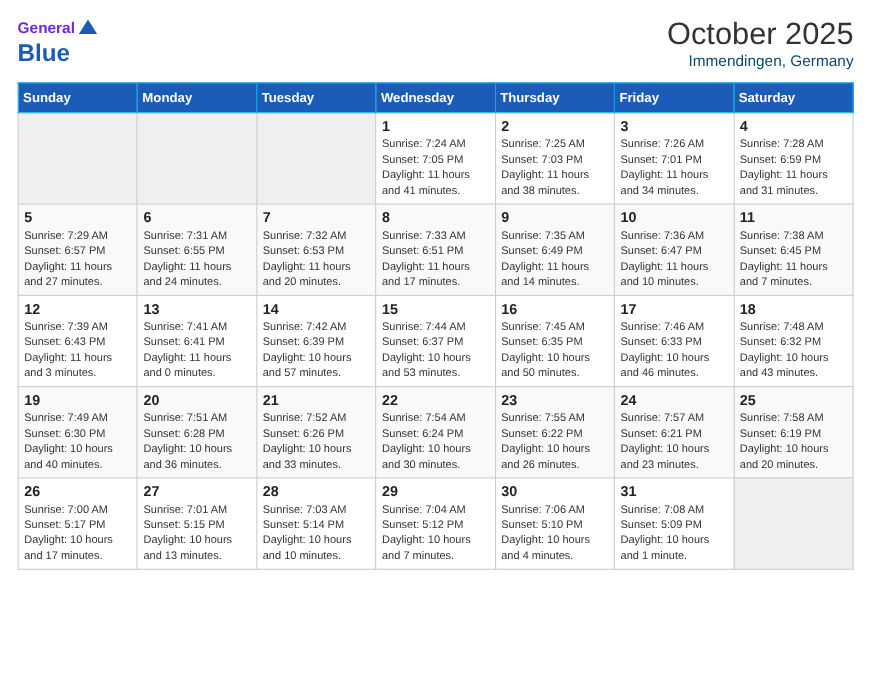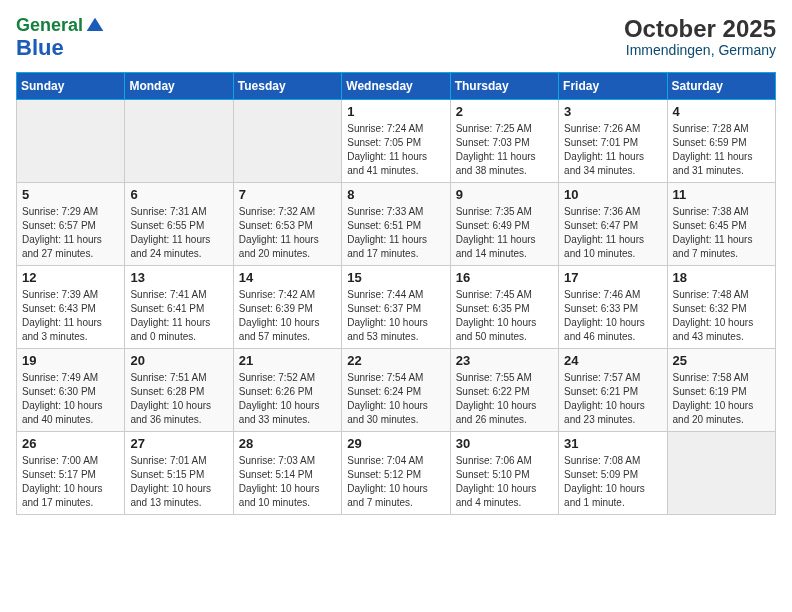--- a/index.html
+++ b/index.html
@@ -19,40 +19,40 @@
     .logo {
       display: flex;
       align-items: center;
     }
     .logo-text {
       display: flex;
       flex-direction: column;
       line-height: 1.1;
     }
     .logo-general {
-      font-size: 18px;
+      font-size: 14px;
       font-weight: bold;
-      color: #15803d;
+      color: #6d28d9;
     }
     .logo-blue {
       font-size: 22px;
       font-weight: bold;
       color: #1a5cb8;
     }
     .logo-icon {
       width: 20px;
       height: 20px;
       margin-left: 2px;
     }
     .title-block {
       text-align: right;
     }
     .month-title {
-      font-size: 24px;
-      font-weight: bold;
+      font-size: 28px;
+      font-weight: normal;
       color: #333;
       line-height: 1.1;
     }
     .location {
       font-size: 14px;
       color: #0c4a6e;
     }
     .calendar {
       width: 100%;
       border-collapse: collapse;

